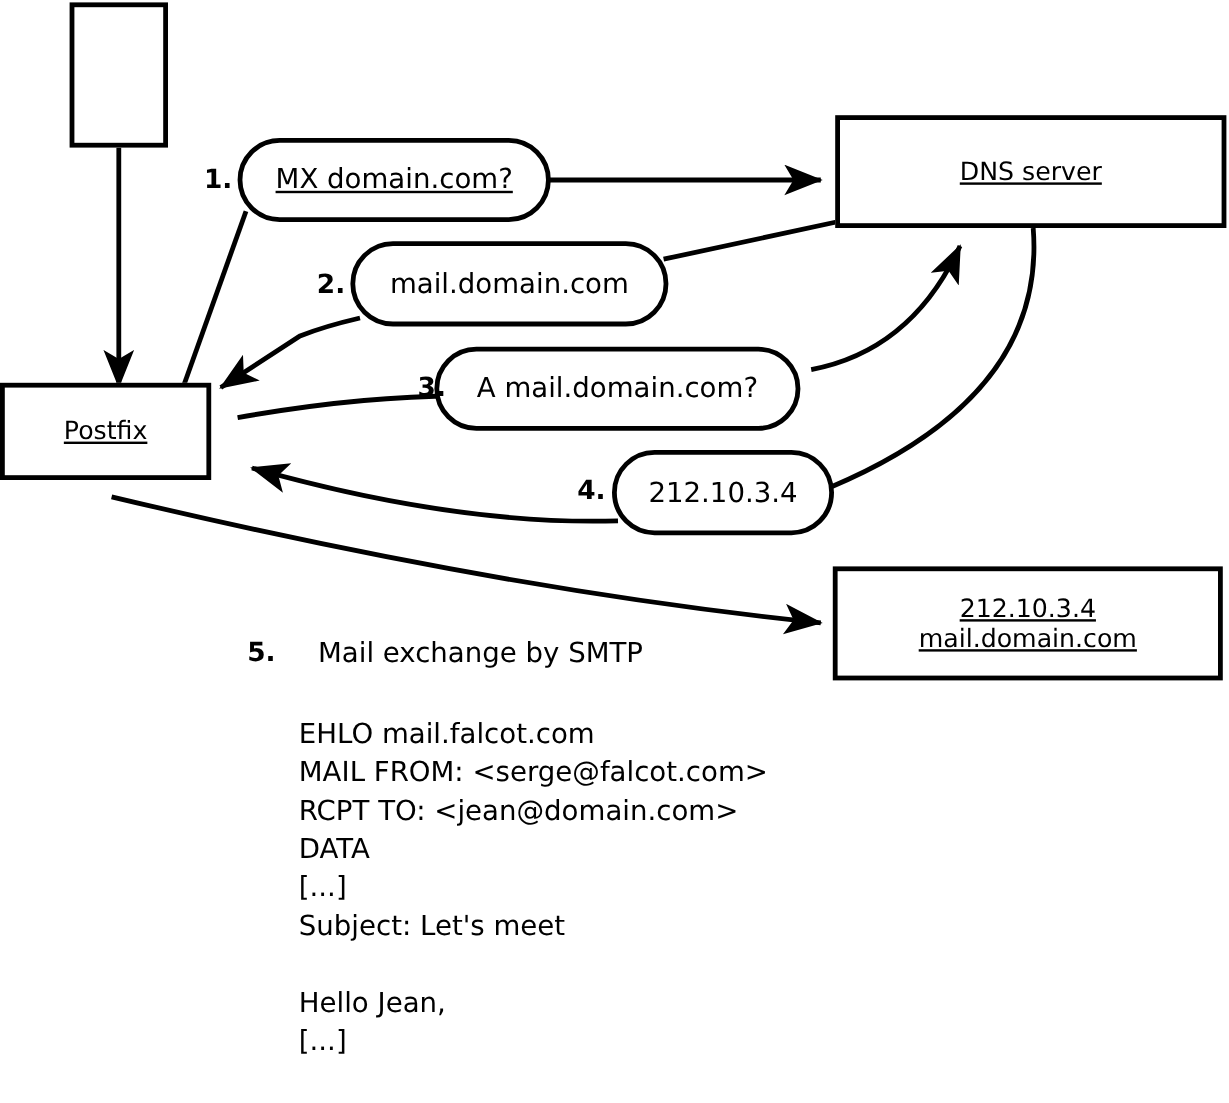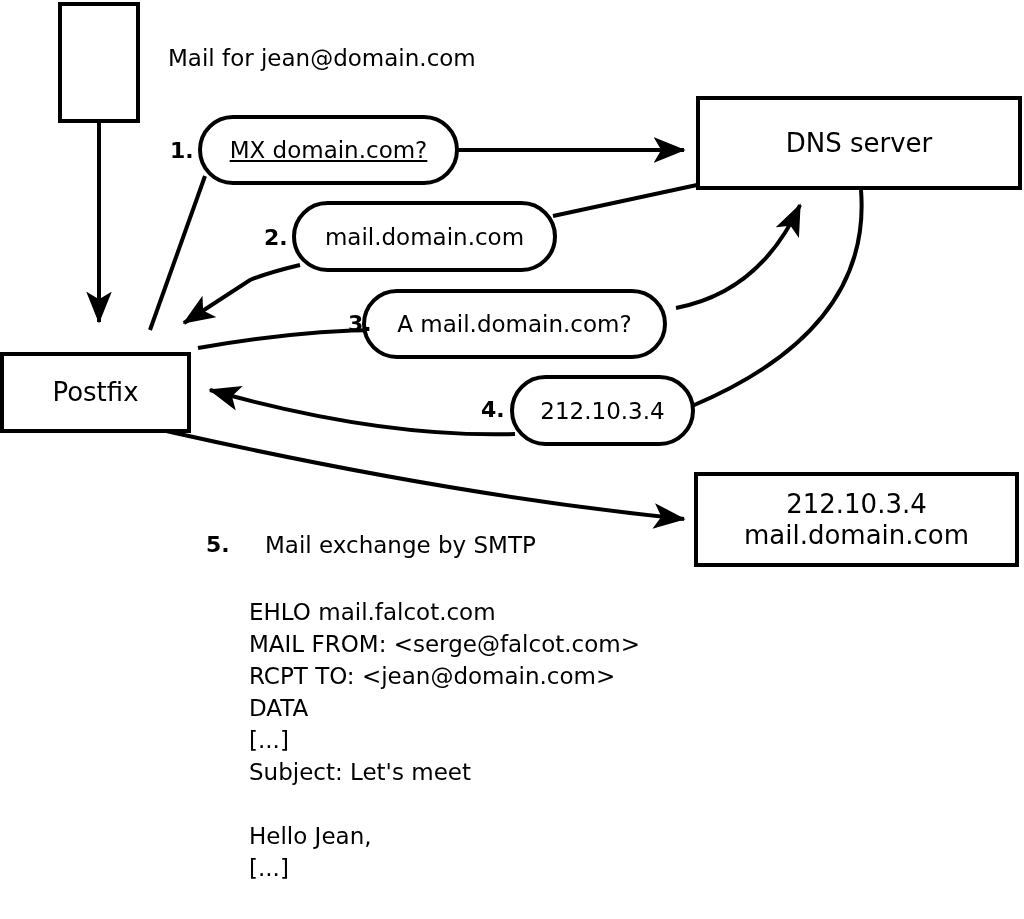--- a/index.html
+++ b/index.html
@@ -32,33 +32,34 @@
     background: #ffffff;
     border: 4px solid #000000;
     display: flex;
     align-items: center;
     justify-content: center;
     text-align: center;
     line-height: 1.18;
     z-index: 3;
   }
   .node-box .node-label {
-    font-size: 26px;
+    font-size: 21px;
     white-space: pre-line;
+    text-decoration: underline;
   }
   #node-client {
     left: 58px;
     top: 2px;
     width: 82px;
     height: 121px;
   }
   #node-postfix {
     left: 0px;
-    top: 352px;
-    width: 191px;
+    top: 319px;
+    width: 176px;
     height: 81px;
     border-left-width: 4px;
   }
   #node-dns {
     left: 696px;
     top: 96px;
     width: 326px;
     height: 94px;
   }
   #node-target {
@@ -161,21 +162,20 @@
 
   <div class="node-box" id="node-dns">
     <span class="node-label">DNS server</span>
   </div>
 
   <div class="node-box" id="node-target">
     <span class="node-label">212.10.3.4
 mail.domain.com</span>
   </div>
 
-  <div class="plain-text" id="title-text">Mail for jean@domain.com</div>
 
   <div class="step-num" id="step-num-1">1.</div>
   <div class="bubble" id="bubble-1">
     <span>MX domain.com?</span>
   </div>
 
   <div class="step-num" id="step-num-2">2.</div>
   <div class="bubble" id="bubble-2">
     <span>mail.domain.com</span>
   </div>

